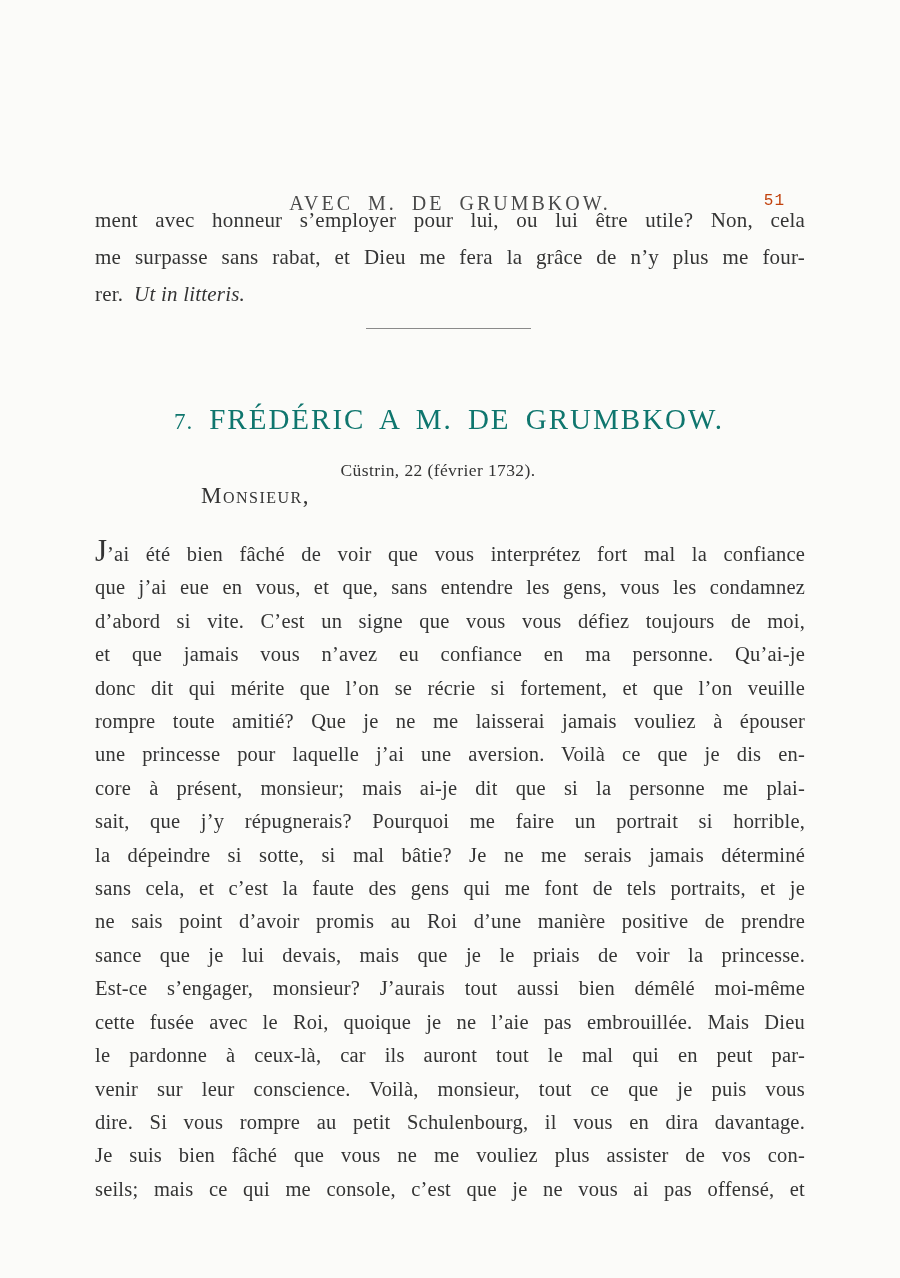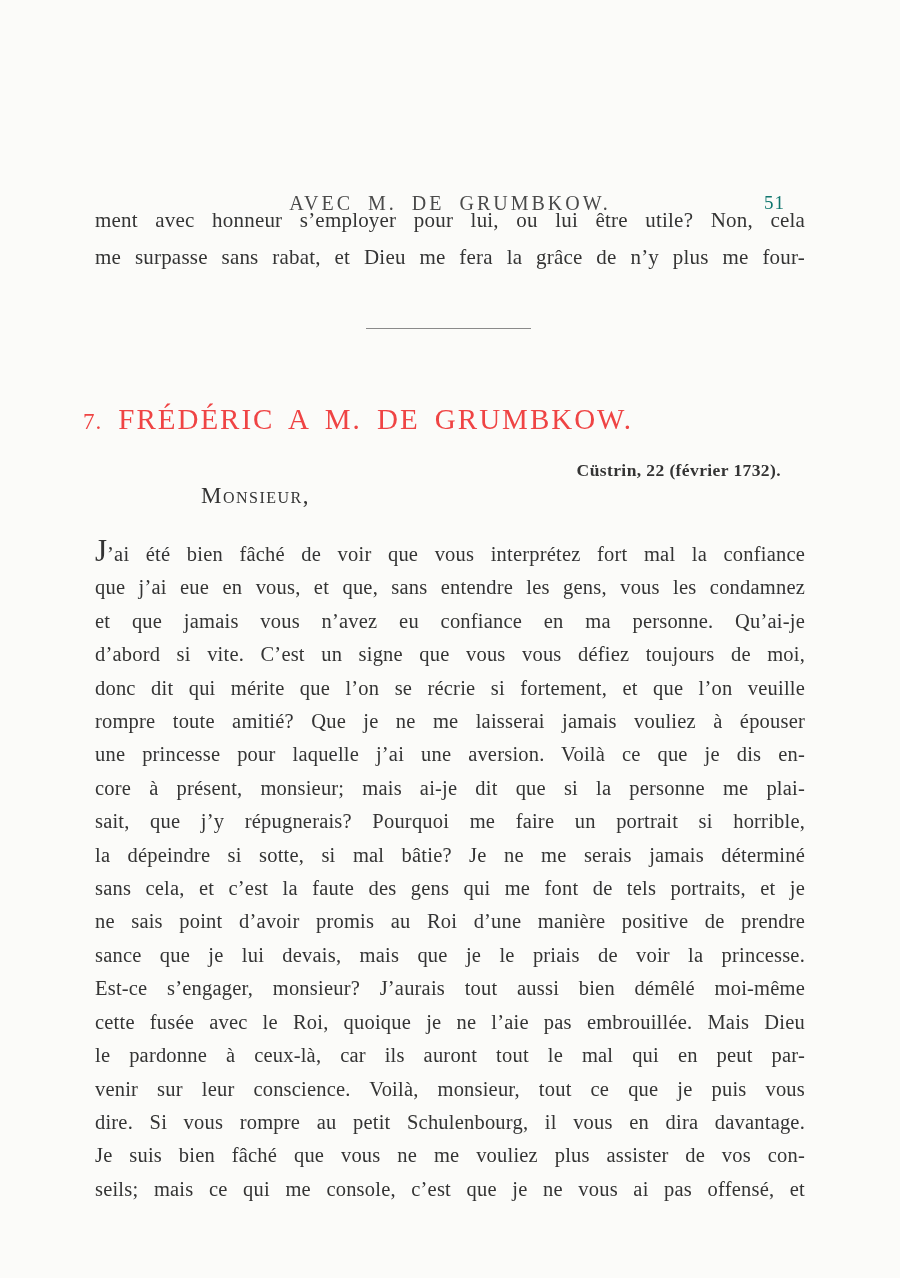--- a/index.html
+++ b/index.html
@@ -28,23 +28,24 @@
     text-align: center;
     font-size: 20px;
     letter-spacing: 3px;
     word-spacing: 7px;
     color: #4a4a4a;
   }
   .rh-page {
     position: absolute;
     top: 0;
     right: 20px;
-    font-size: 19px;
+    font-size: 16px;
     letter-spacing: 1px;
-    color: #0f766e;
+    color: #c2410c;
+    font-family: Liberation Mono, monospace;
   }
 
   
   .para-cont {
     position: absolute;
     top: 202px;
     left: 95px;
     width: 710px;
     font-size: 21px;
     line-height: 37px;
@@ -66,47 +67,46 @@
     left: 366px;
     width: 165px;
     height: 1px;
     background: #8a8a8a;
   }
 
   
   .letter-heading {
     position: absolute;
     top: 403px;
-    left: 83px;
+    left: 94px;
     width: 710px;
-    text-align: left;
+    text-align: center;
     white-space: nowrap;
-    color: #ef4444;
+    color: #0f766e;
   }
   .letter-number {
     font-size: 23px;
     letter-spacing: 1px;
     margin-right: 16px;
   }
   .letter-title {
     font-size: 29px;
     letter-spacing: 2px;
     word-spacing: 6px;
   }
 
   
   .dateline {
     position: absolute;
     top: 460px;
     left: 95px;
     width: 686px;
-    text-align: right;
+    text-align: center;
     font-size: 17.5px;
     letter-spacing: 0.4px;
-    font-weight: bold;
   }
 
   
   .salutation {
     position: absolute;
     top: 483px;
     left: 201px;
     font-size: 23px;
     font-variant: small-caps;
     letter-spacing: 1.5px;
@@ -136,40 +136,43 @@
   <div class="running-header">
     <span class="rh-title">AVEC M. DE GRUMBKOW.</span>
     <span class="rh-page">51</span>
   </div>
 
   <div class="para-cont">
     <div>
         <div class="jline">ment avec honneur s’employer pour lui, ou lui être utile? Non, cela</div>
         <div class="jline">me surpasse sans rabat, et Dieu me fera la grâce de n’y plus me four-</div>
       </div>
+    <div class="plainline">
+      <span>rer.&nbsp; </span><span class="italic">Ut in litteris.</span>
+    </div>
   </div>
 
   <div class="divider"></div>
 
   <div class="letter-heading">
     <span class="letter-number">7.</span><span class="letter-title">FRÉDÉRIC A M. DE GRUMBKOW.</span>
   </div>
 
   <div class="dateline">Cüstrin, 22 (février 1732).</div>
 
   <div class="salutation">Monsieur,</div>
 
   <div class="letter-body">
     <div class="jline">
       <span class="initial">J</span><span>’ai été bien fâché de voir que vous interprétez fort mal la confiance</span>
     </div>
     <div>
         <div class="jline">que j’ai eue en vous, et que, sans entendre les gens, vous les condamnez</div>
+        <div class="jline">d’abord si vite. C’est un signe que vous vous défiez toujours de moi,</div>
         <div class="jline">et que jamais vous n’avez eu confiance en ma personne. Qu’ai-je</div>
-        <div class="jline">d’abord si vite. C’est un signe que vous vous défiez toujours de moi,</div>
         <div class="jline">donc dit qui mérite que l’on se récrie si fortement, et que l’on veuille</div>
         <div class="jline">rompre toute amitié? Que je ne me laisserai jamais vouliez à épouser</div>
         <div class="jline">une princesse pour laquelle j’ai une aversion. Voilà ce que je dis en-</div>
         <div class="jline">core à présent, monsieur; mais ai-je dit que si la personne me plai-</div>
         <div class="jline">sait, que j’y répugnerais? Pourquoi me faire un portrait si horrible,</div>
         <div class="jline">la dépeindre si sotte, si mal bâtie? Je ne me serais jamais déterminé</div>
         <div class="jline">sans cela, et c’est la faute des gens qui me font de tels portraits, et je</div>
         <div class="jline">ne sais point d’avoir promis au Roi d’une manière positive de prendre</div>
         <div class="jline">sance que je lui devais, mais que je le priais de voir la princesse.</div>
         <div class="jline">Est-ce s’engager, monsieur? J’aurais tout aussi bien démêlé moi-même</div>

